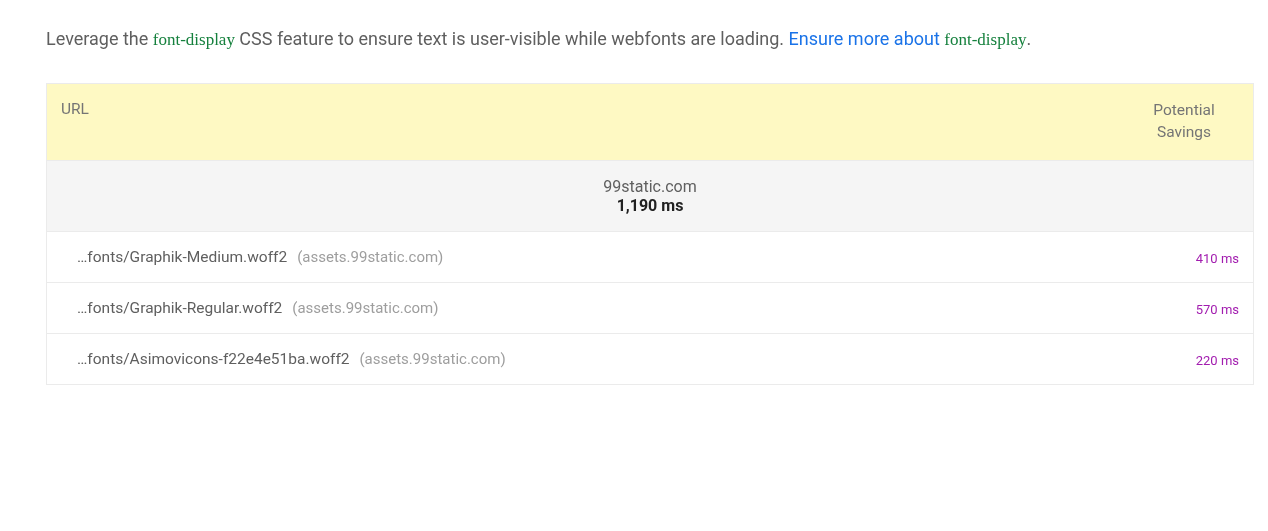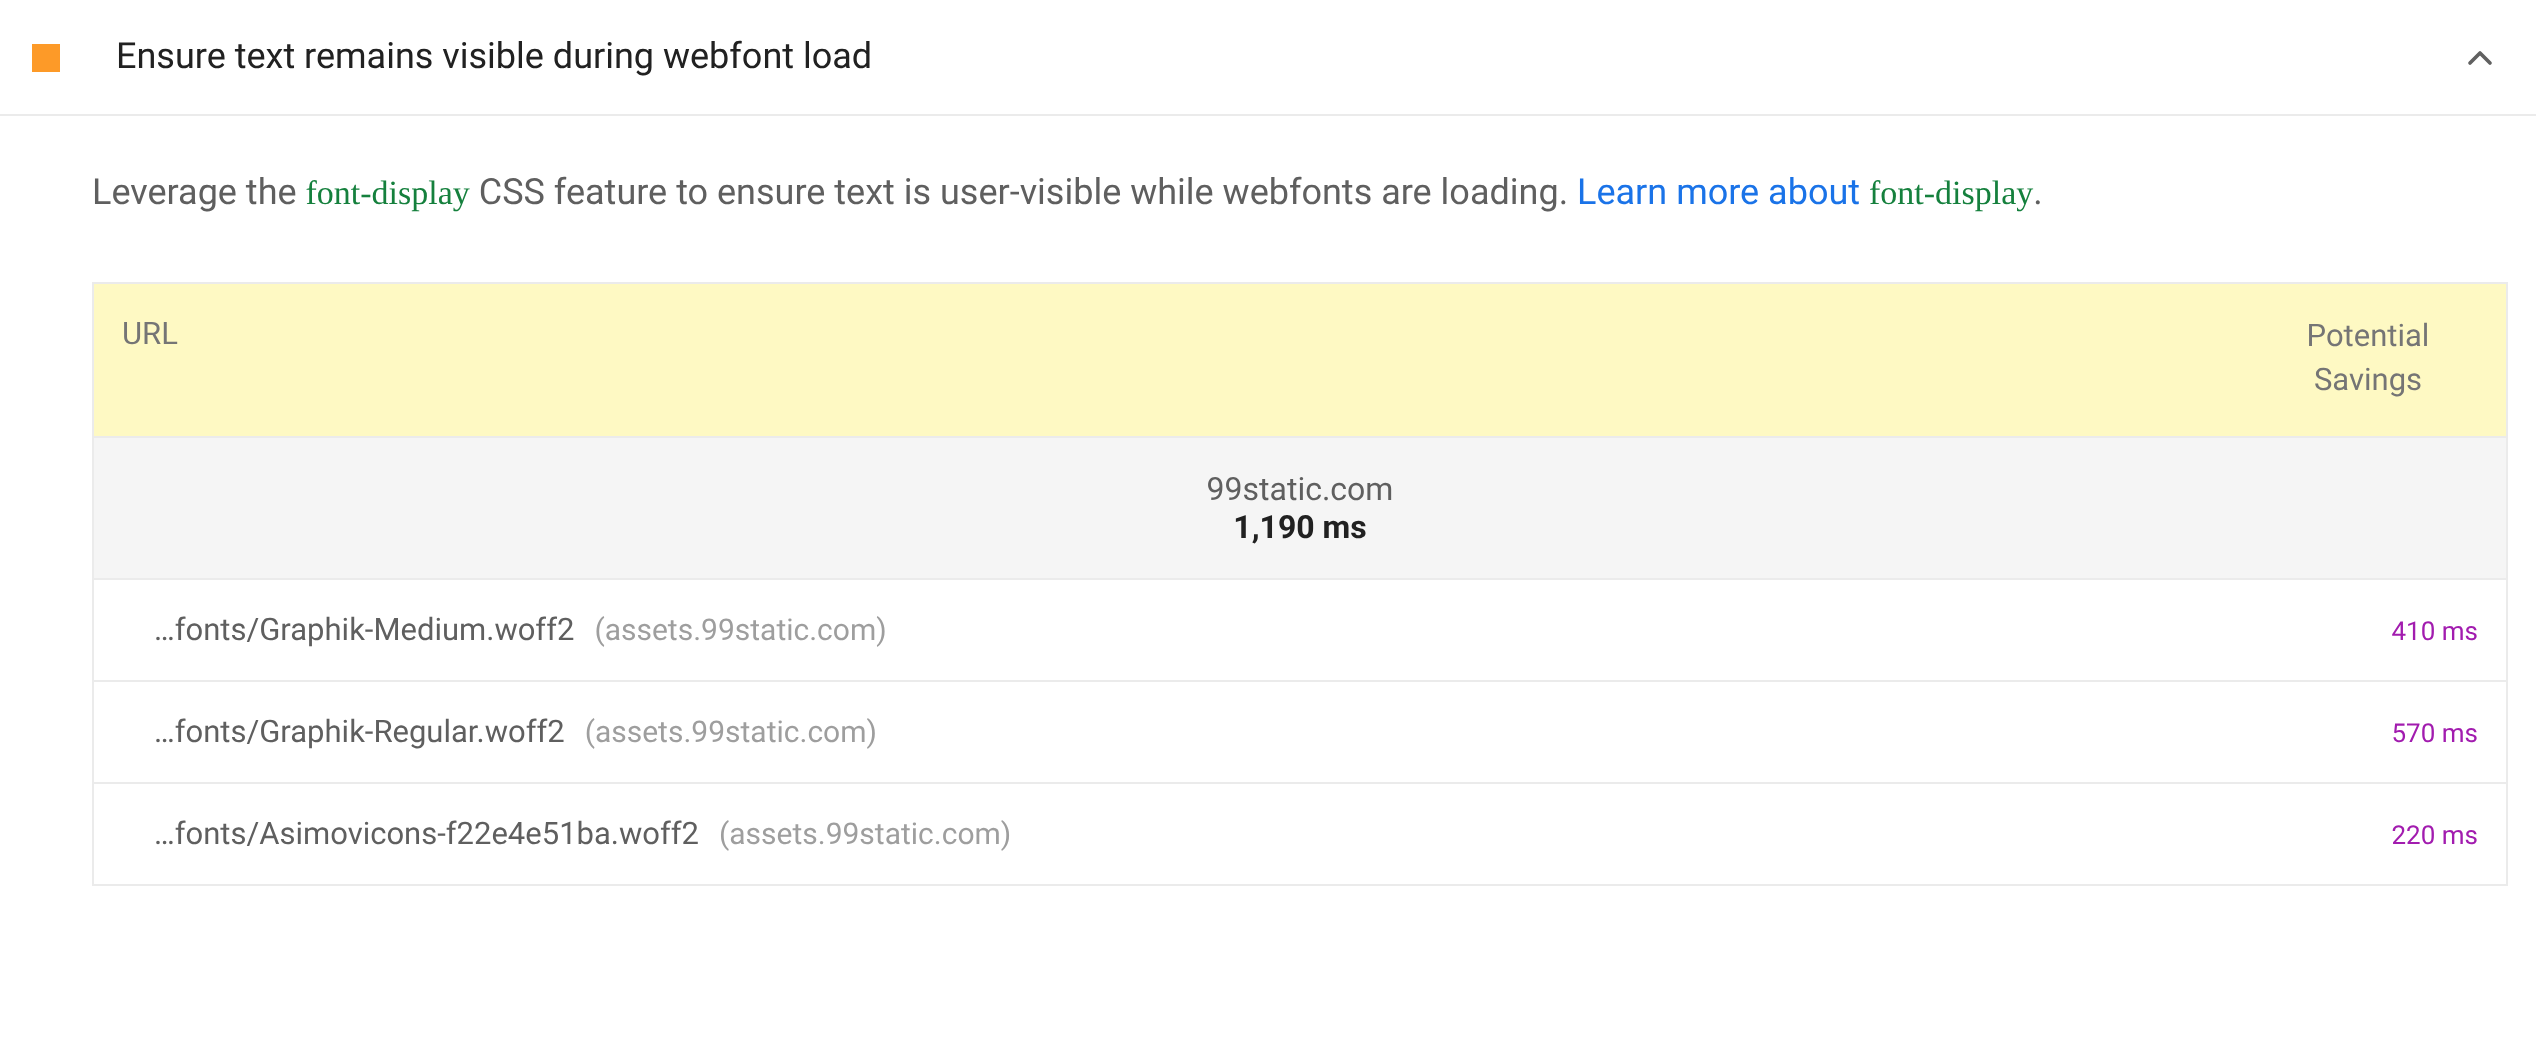--- a/index.html
+++ b/index.html
@@ -118,33 +118,24 @@
   .item-savings {
     font-size: 13px;
     color: #a21caf;
   }
 </style>
 </head>
 <body>
 
 <div class="audit-panel">
 
-  <div class="audit-header">
-    <div class="sq-icon"></div>
-    <div class="audit-title">Ensure text remains visible during webfont load</div>
-    <div class="chevron">
-      <svg width="20" height="20" viewBox="0 0 24 24" fill="none" stroke="currentColor" stroke-width="2.2" stroke-linecap="round" stroke-linejoin="round">
-          <polyline points="6 15 12 9 18 15"></polyline>
-        </svg>
-    </div>
-  </div>
 
   <div class="audit-body">
     <p class="desc">
-      <span>Leverage the </span><span class="code">font-display</span><span> CSS feature to ensure text is user-visible while webfonts are loading. </span><a class="link"><span>Learn more about </span><span class="code">font-display</span></a><span>.</span>
+      <span>Leverage the </span><span class="code">font-display</span><span> CSS feature to ensure text is user-visible while webfonts are loading. </span><a class="link"><span>Ensure more about </span><span class="code">font-display</span></a><span>.</span>
     </p>
 
     <div class="table">
       <div class="thead">
         <div class="col-url">URL</div>
         <div class="col-sav">Potential Savings</div>
       </div>
       <div class="group-row">
         <div class="group-name">99static.com</div>
         <div class="group-total">1,190 ms</div>

